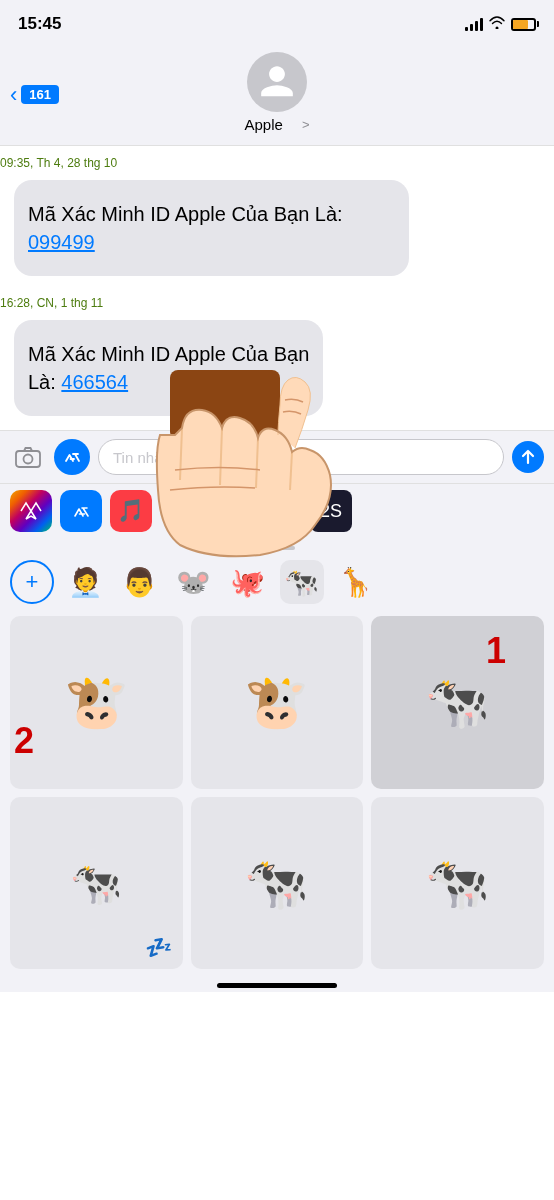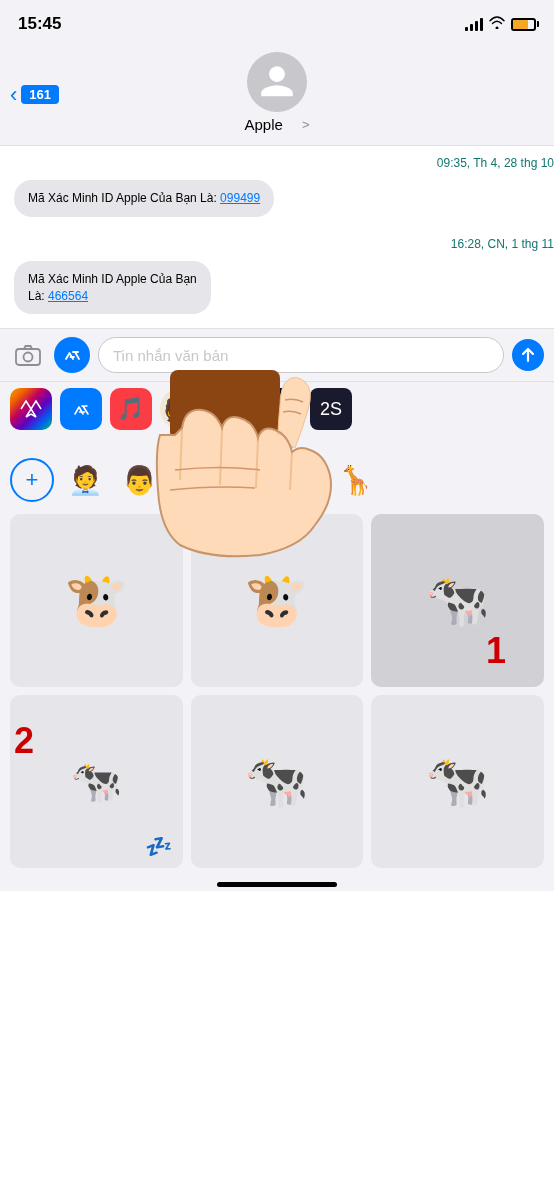--- a/index.html
+++ b/index.html
@@ -130,33 +130,33 @@
       align-items: center;
       gap: 19px;
       cursor: pointer;
     }
     .contact-name-chevron {
       color: #8e8e93;
       font-size: 13px;
     }
 
     .timestamp {
-      text-align: right;
+      text-align: left;
       font-size: 12px;
-      color: #0f766e;
+      color: #4d7c0f;
       margin: 10px 0 8px 0;
     }
 
     .message-bubble {
       background: #e5e5ea;
       border-radius: 18px;
-      padding: 10px 14px;
+      padding: 20px 14px;
       max-width: 75%;
       margin-bottom: 8px;
-      font-size: 12px;
+      font-size: 20px;
       color: #000;
       line-height: 1.4;
       display: inline-block;
     }
     .message-bubble .link {
       color: #007aff;
       text-decoration: underline;
     }
 
     

